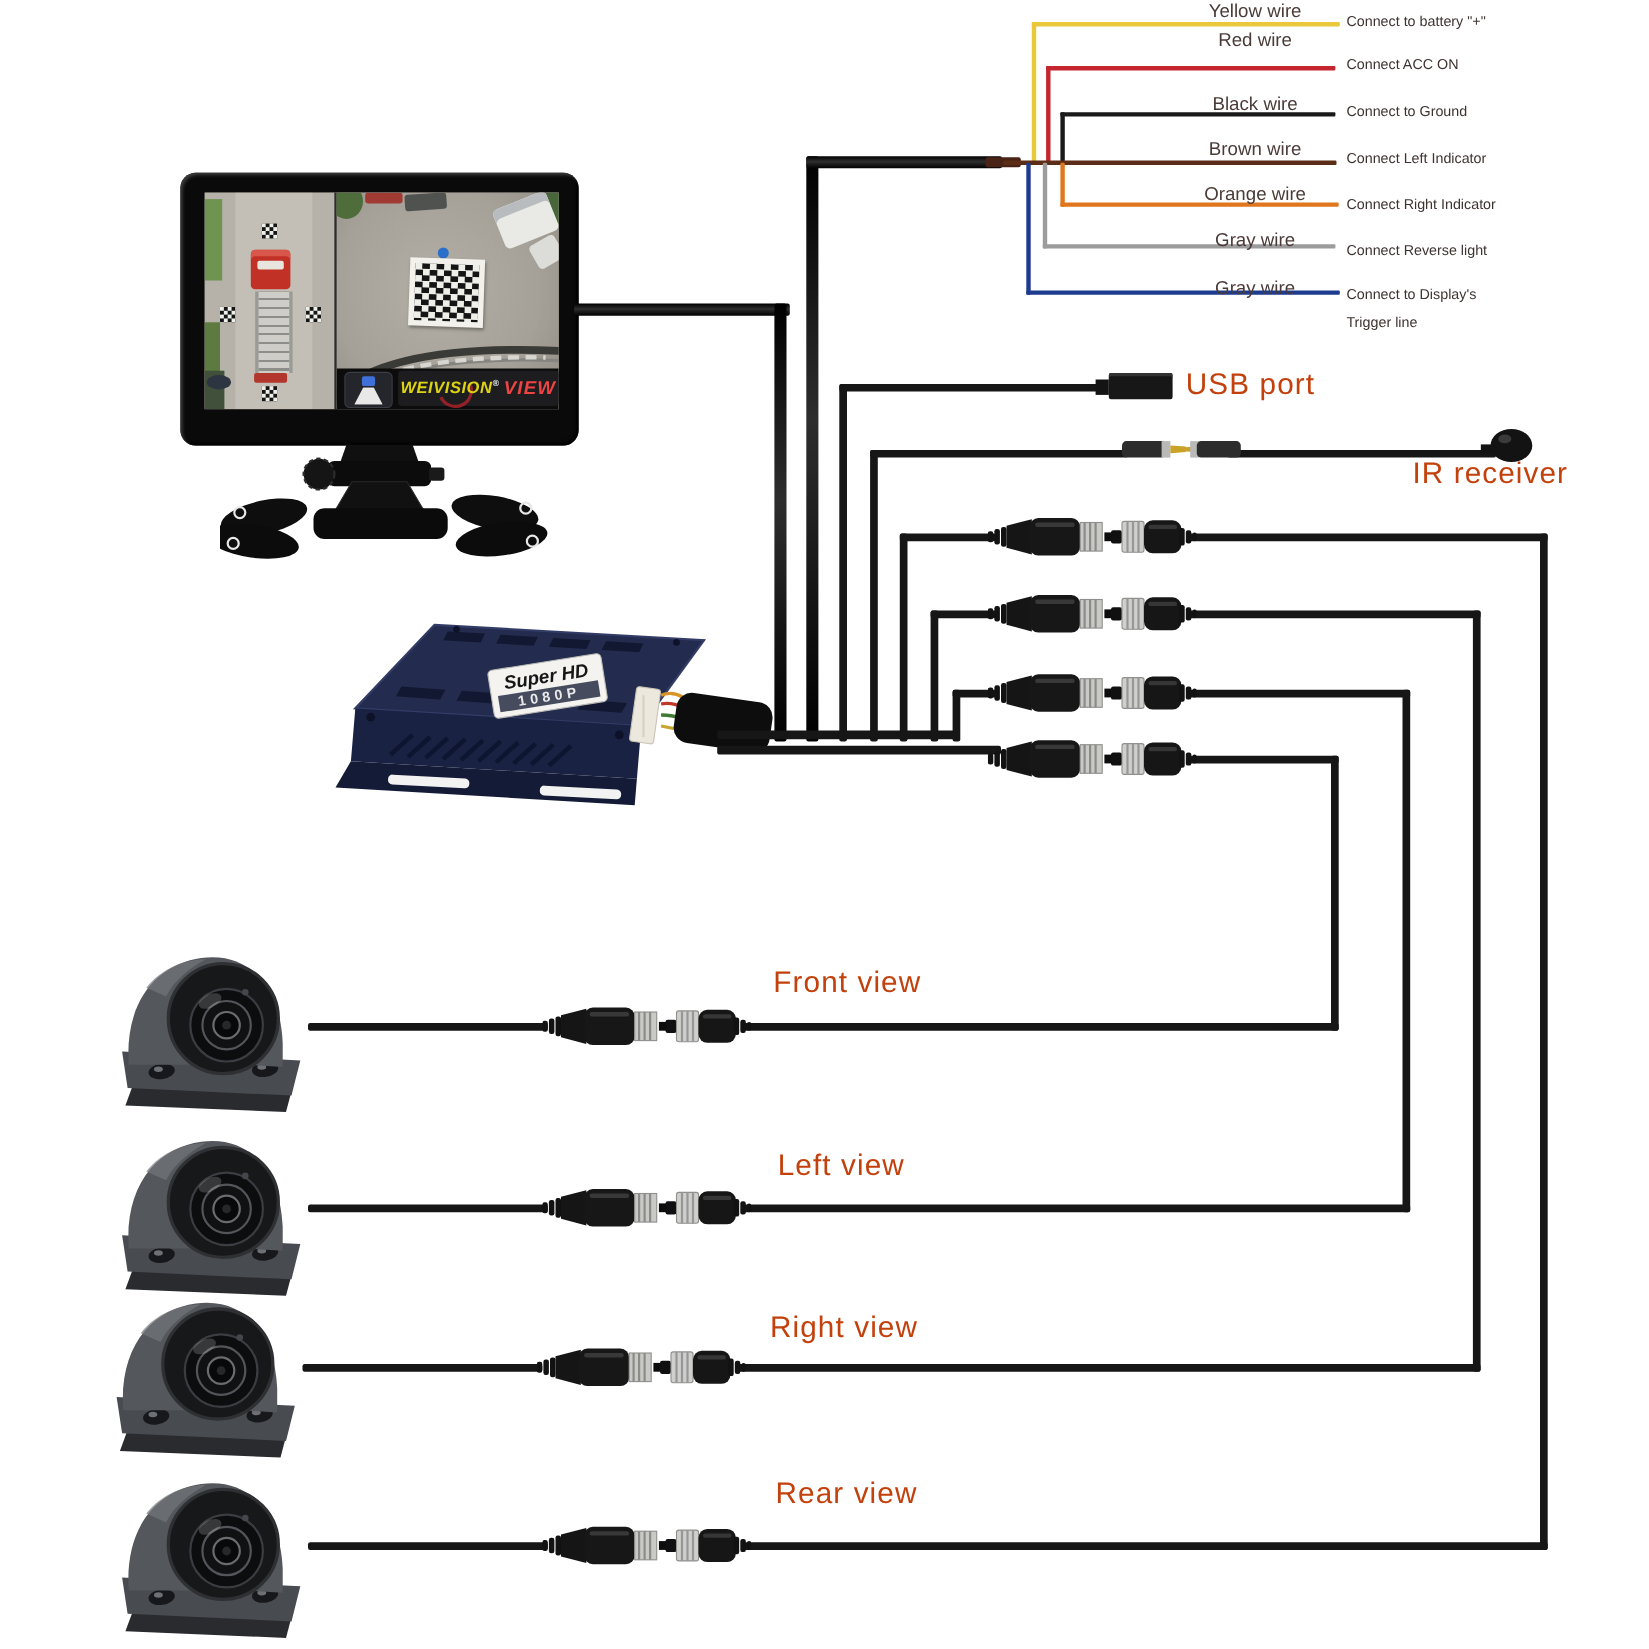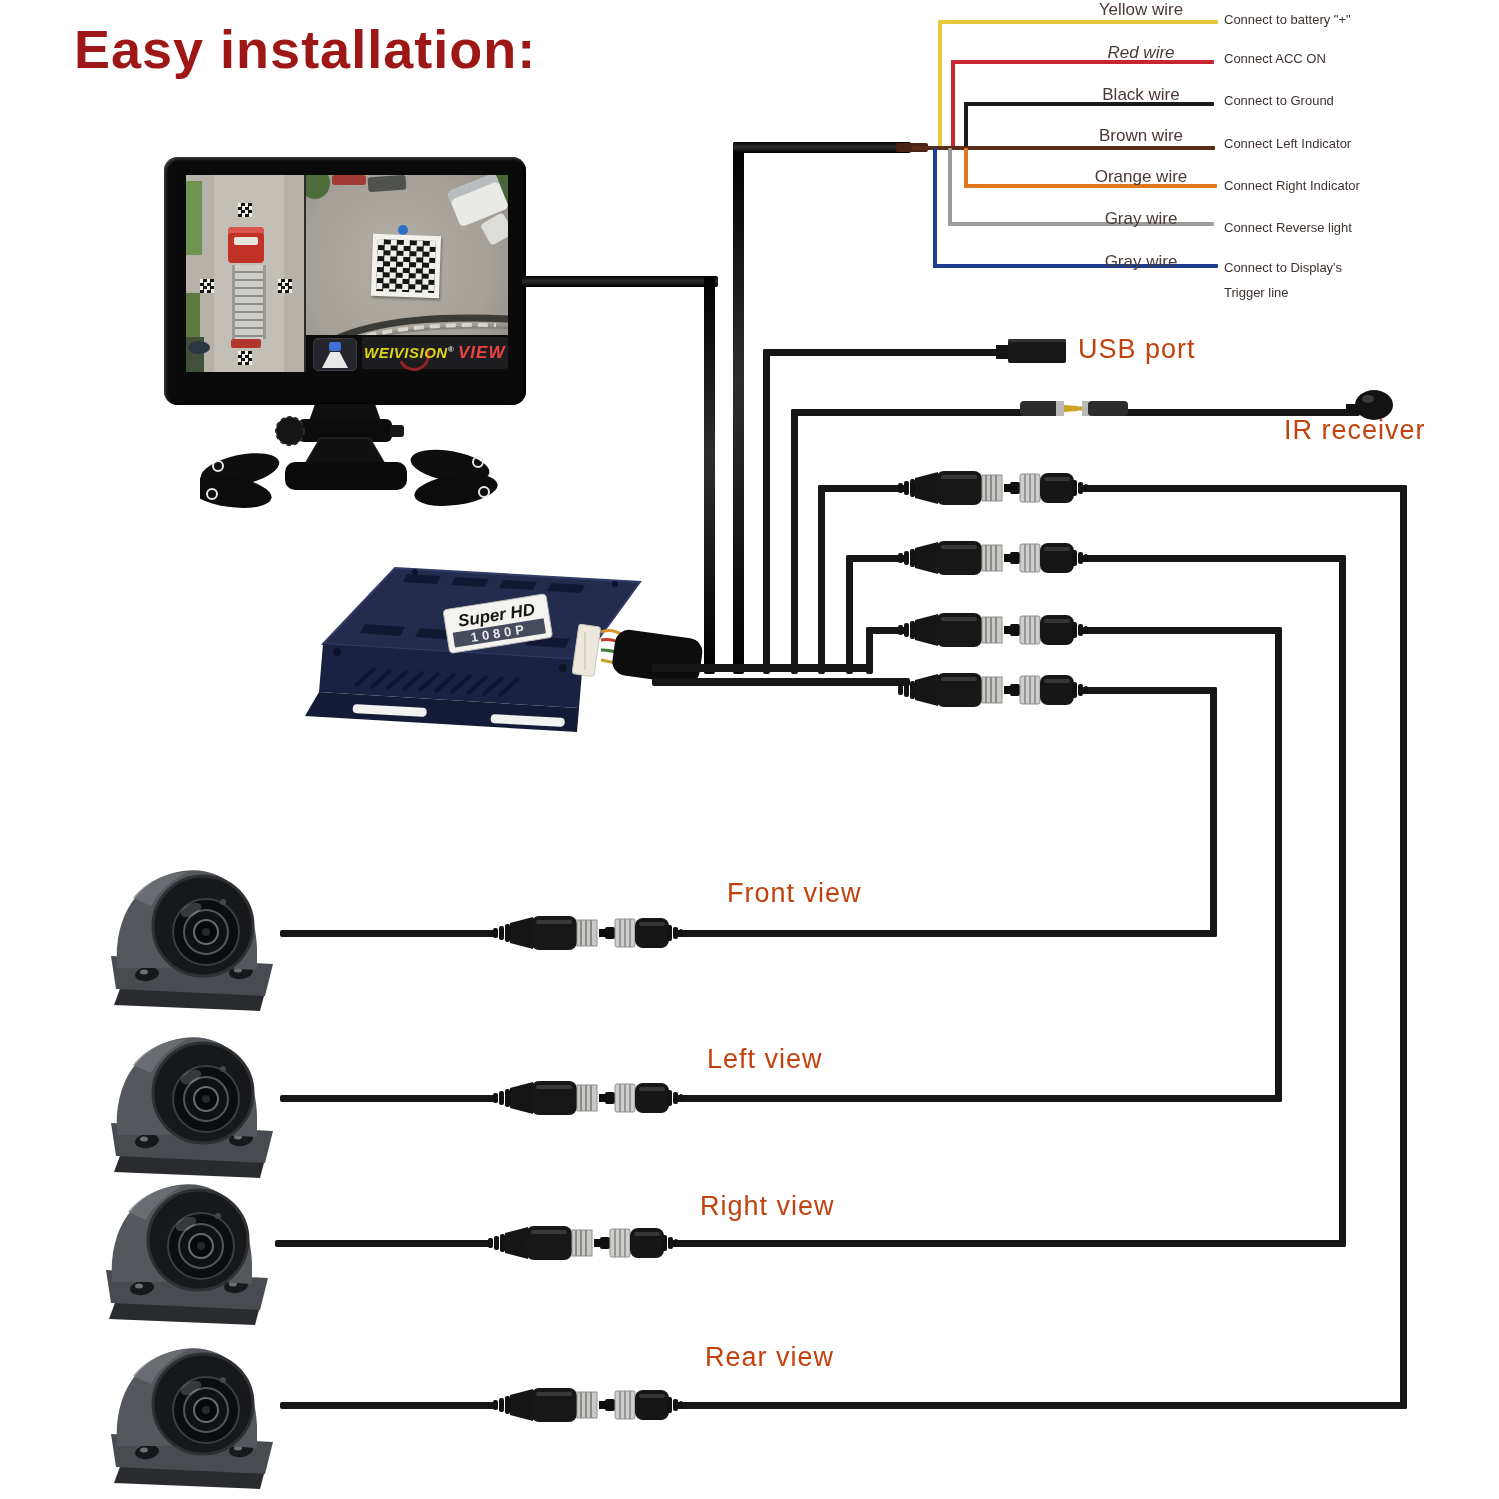--- a/index.html
+++ b/index.html
@@ -27,21 +27,20 @@
   .brand{position:absolute;left:58px;top:9px;font-style:italic;font-weight:bold;font-size:15px;color:#ddd313;letter-spacing:.5px;white-space:nowrap;}
   .brand sup{color:#eee;font-size:8px;}
   .viewtxt{position:absolute;left:152px;top:8px;font-style:italic;font-weight:bold;font-size:17px;color:#ef4444;letter-spacing:1px;}
   .swoosh{position:absolute;left:92px;top:4px;width:26px;height:26px;border:3px solid #b2232a;border-radius:50%;border-left-color:transparent;border-top-color:transparent;transform:rotate(20deg);opacity:.8;}
 </style>
 </head>
 <body>
 
 <div id="canvas">
 
-  <div class="title" style="left:74px;top:18px;">Easy installation:</div>
 
   <div>
     <div class="bezel"></div>
     <div class="screen">
 
       <div class="tdview">
         <div class="abs" style="left:0;top:6px;width:16px;height:74px;background:#6f9350;"></div>
         <div class="abs" style="left:0;top:118px;width:14px;height:46px;background:#5d7a40;"></div>
         <div class="abs" style="left:0;top:162px;width:18px;height:35px;background:#41503a;"></div>
         <div class="abs" style="left:28px;top:0;width:70px;height:197px;background:#c3bfb6;"></div>
@@ -213,21 +212,21 @@
   <div class="cwire" style="left: 964px; top: 102px; width: 250px; height: 4px; background: rgb(26, 26, 26);"></div>
   <div class="cwire" style="left: 912px; top: 146px; width: 303px; height: 4px; background: rgb(92, 45, 22);"></div>
   <div class="cwire" style="left: 964px; top: 148px; width: 4px; height: 40px; background: rgb(224, 119, 31);"></div>
   <div class="cwire" style="left: 964px; top: 184px; width: 253px; height: 4px; background: rgb(224, 119, 31);"></div>
   <div class="cwire" style="left: 948px; top: 148px; width: 4px; height: 78px; background: rgb(156, 156, 156);"></div>
   <div class="cwire" style="left: 948px; top: 222px; width: 266px; height: 4px; background: rgb(156, 156, 156);"></div>
   <div class="cwire" style="left: 933px; top: 148px; width: 4px; height: 120px; background: rgb(30, 60, 143);"></div>
   <div class="cwire" style="left: 933px; top: 264px; width: 285px; height: 4px; background: rgb(30, 60, 143);"></div>
 
   <div class="wire-name" style="left:1056px;top:0px;">Yellow wire</div>
-  <div class="wire-name" style="left:1056px;top:43px;font-style:italic;">Red wire</div>
+  <div class="wire-name" style="left:1056px;top:27px;">Red wire</div>
   <div class="wire-name" style="left:1056px;top:85px;">Black wire</div>
   <div class="wire-name" style="left:1056px;top:126px;">Brown wire</div>
   <div class="wire-name" style="left:1056px;top:167px;">Orange wire</div>
   <div class="wire-name" style="left:1056px;top:209px;">Gray wire</div>
   <div class="wire-name" style="left:1056px;top:252px;">Gray wire</div>
 
   <div class="connect-label" style="left:1224px;top:12px;">Connect to battery "+"</div>
   <div class="connect-label" style="left:1224px;top:51px;">Connect ACC  ON</div>
   <div class="connect-label" style="left:1224px;top:93px;">Connect to Ground</div>
   <div class="connect-label" style="left:1224px;top:136px;">Connect Left Indicator</div>
@@ -248,21 +247,21 @@
     <rect x="62" y="5" width="8" height="15" fill="#b9b9b7"></rect>
     <rect x="68" y="5" width="40" height="15" rx="4" fill="#2c2c2c"></rect>
   </svg>
   <svg class="abs" style="left:1346px;top:388px;" width="50" height="36" viewBox="0 0 50 36">
     <rect x="0" y="16" width="14" height="8" fill="#121212"></rect>
     <ellipse cx="28" cy="17" rx="19" ry="15" fill="#131313"></ellipse>
     <ellipse cx="22" cy="11" rx="6" ry="4" fill="#3a3a3a"></ellipse>
   </svg>
   <div class="red-label" style="left:1284px;top:415px;">IR receiver</div>
 
-  <div class="red-label" style="left:727px;top:878px;text-align:center;">Front view</div>
+  <div class="red-label" style="left:703px;top:878px;text-align:center;">Front view</div>
   <div class="red-label" style="left:707px;top:1044px;">Left view</div>
   <div class="red-label" style="left:700px;top:1191px;">Right view</div>
   <div class="red-label" style="left:705px;top:1342px;">Rear view</div>
 
 <svg width="190" height="40" viewBox="0 0 190 40" style="position: absolute; left: 898px; top: 468px;">
       <rect x="0" y="15" width="5" height="10" rx="2" fill="#121212"></rect>
       <rect x="6" y="13" width="5" height="14" rx="2" fill="#121212"></rect>
       <rect x="12" y="11" width="5" height="18" rx="2" fill="#121212"></rect>
       <polygon points="17,10 40,4 40,36 17,30" fill="#151515"></polygon>
       <rect x="38" y="3" width="46" height="34" rx="8" fill="#171717"></rect>

